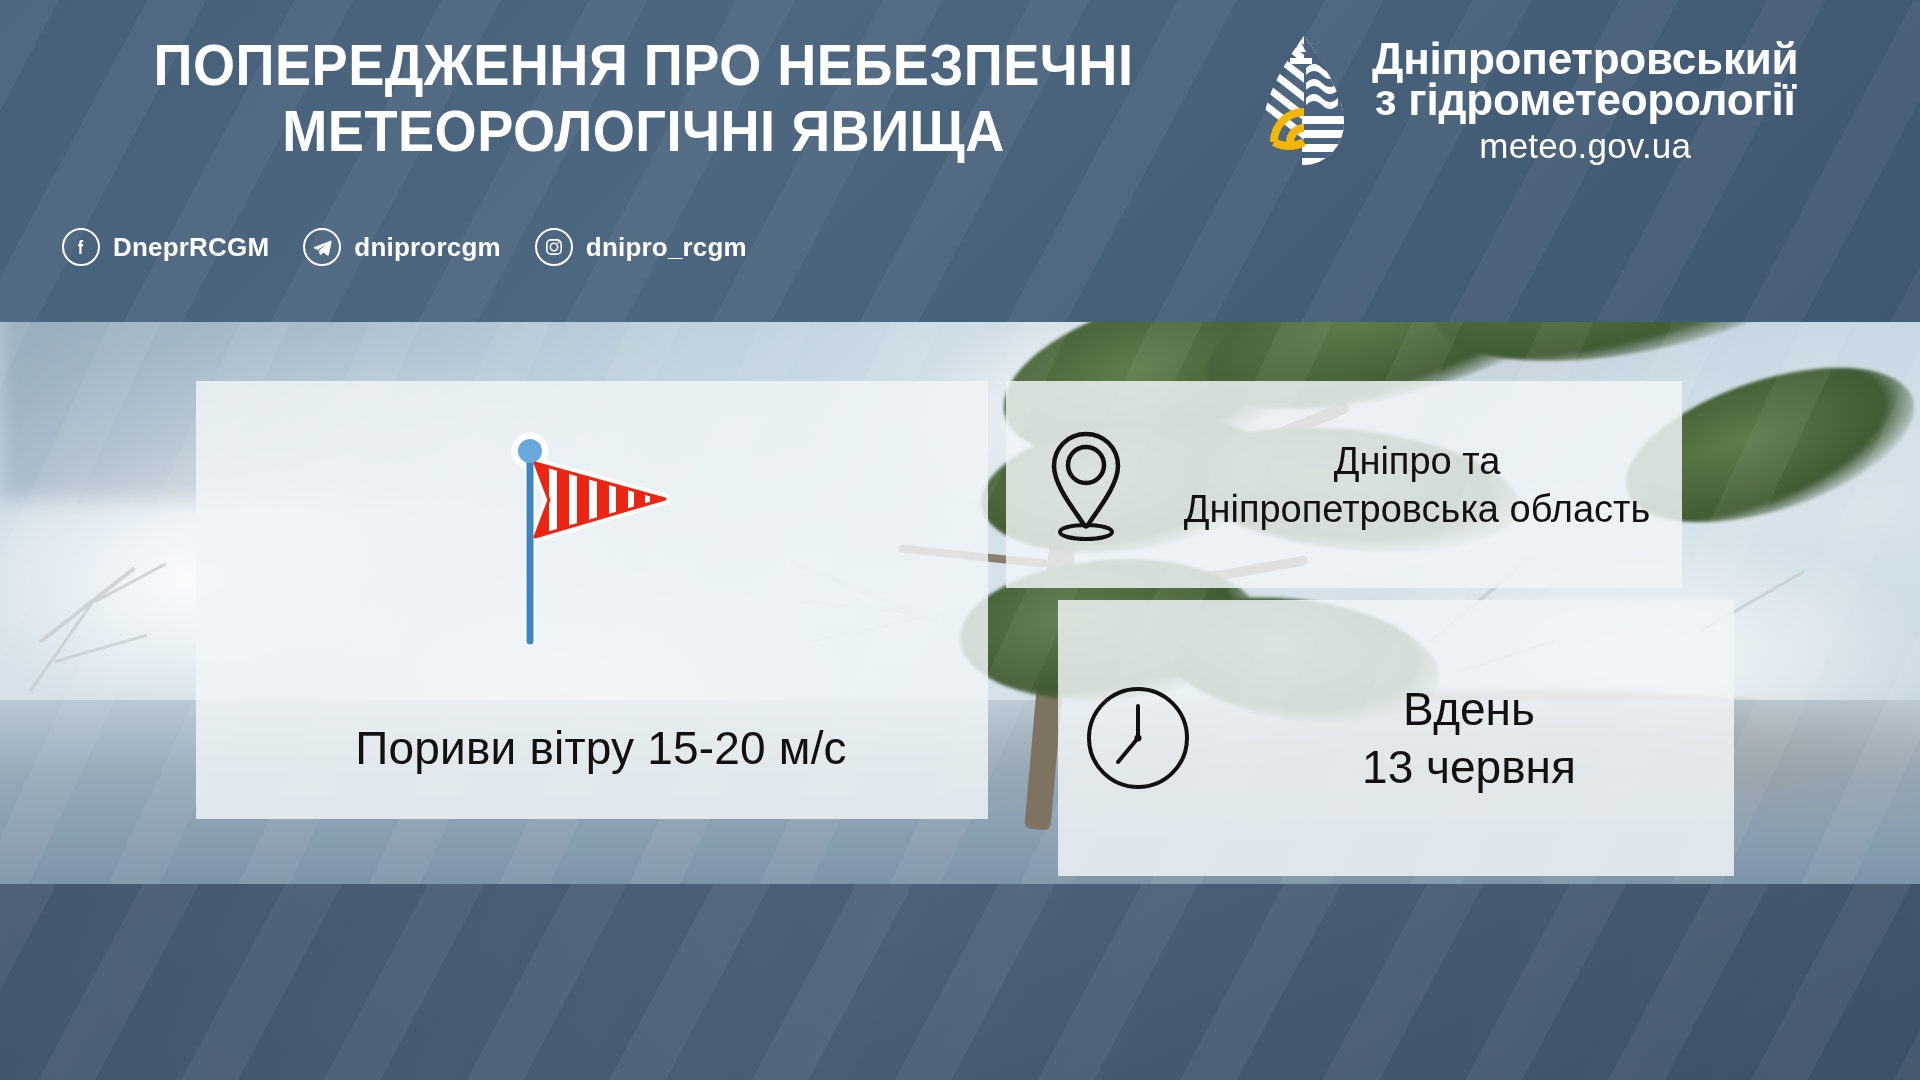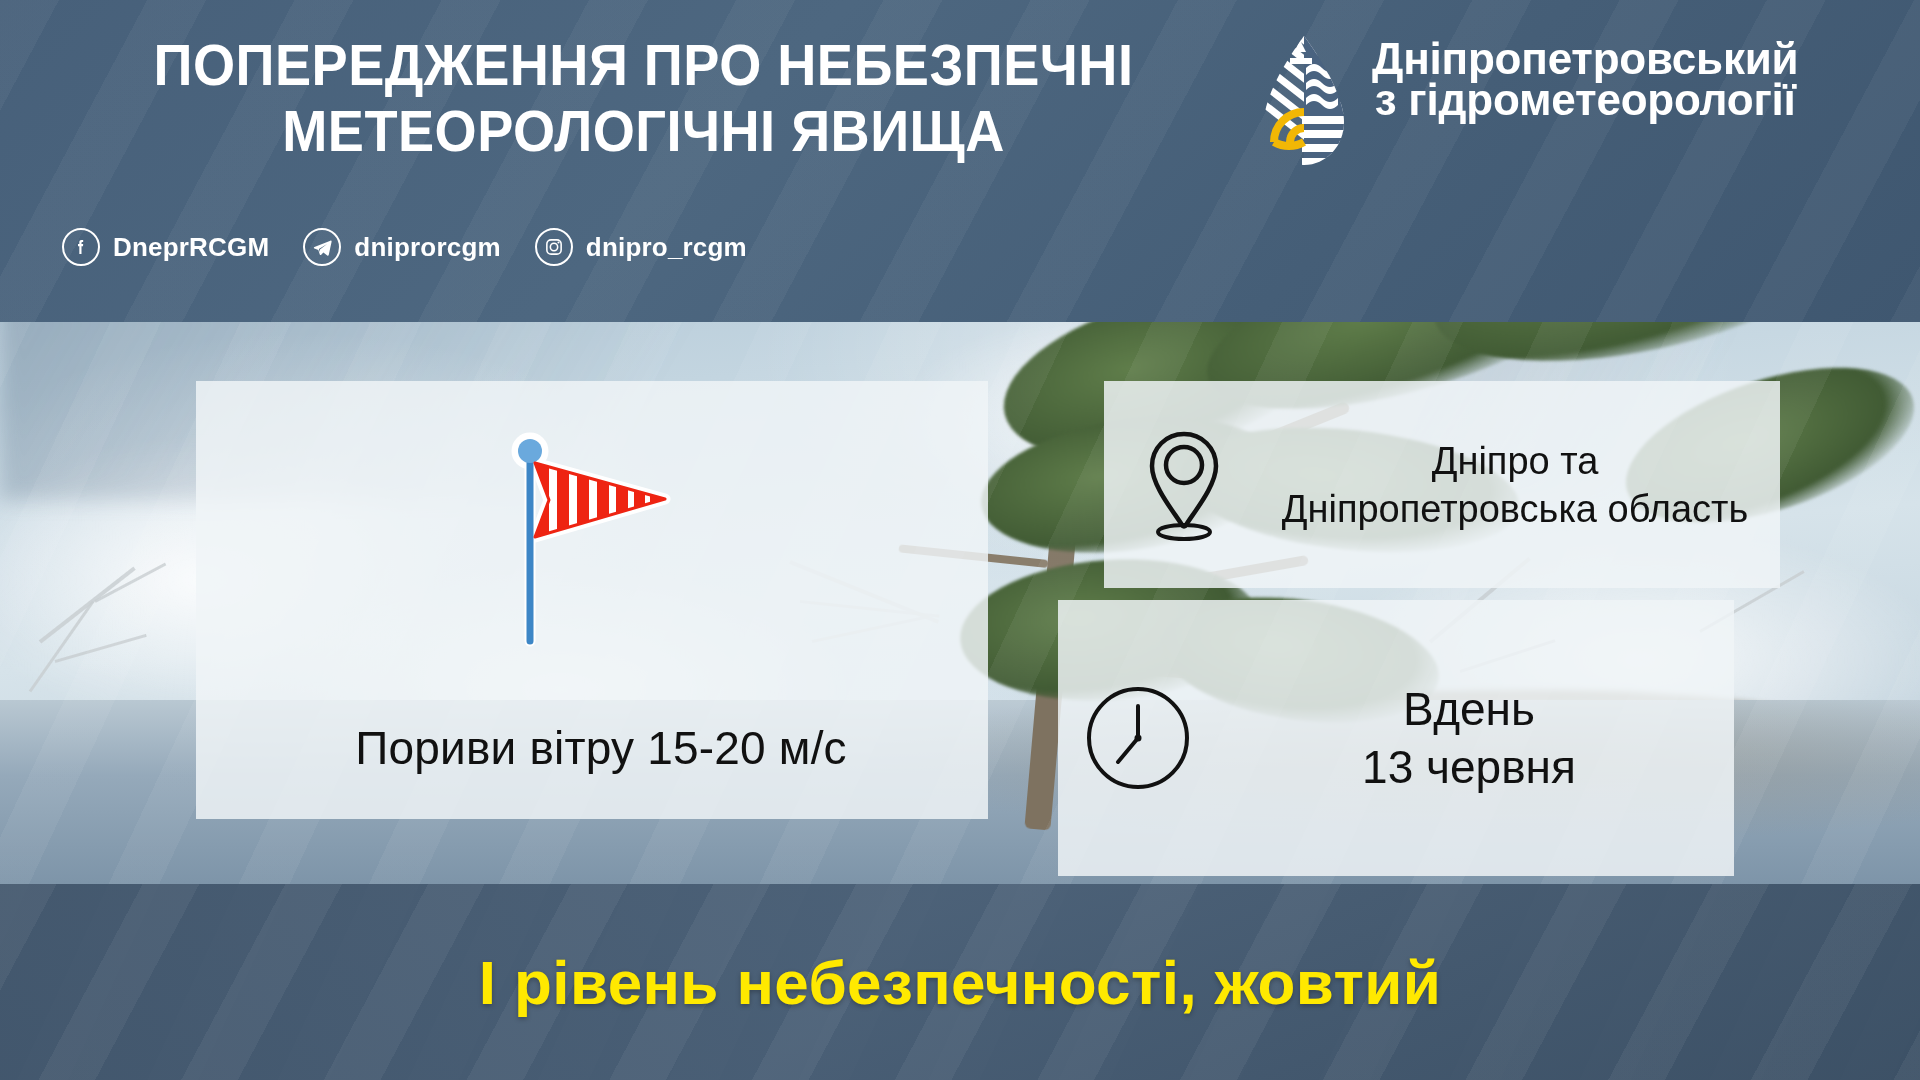--- a/index.html
+++ b/index.html
@@ -100,21 +100,21 @@
   
   .card { position:absolute; z-index:4; background:rgba(240,244,247,.84); }
 
   #card-wind { left:196px; top:381px; width:792px; height:438px; }
   #wind-icon-wrap { position:absolute; left:0; right:0; top:44px; height:230px; display:flex; align-items:center; justify-content:center; }
   #wind-caption {
     position:absolute; left:0; right:16px; bottom:44px; text-align:center;
     font-size:46px; color:#111; letter-spacing:.2px;padding-left:34px;
   }
 
-  #card-location { left:1104px; top:381px; width:676px; height:207px; display:flex; align-items:center; }
+  #card-location { left:1006px; top:381px; width:676px; height:207px; display:flex; align-items:center; }
   #card-location .ic { width:160px; display:flex; align-items:center; justify-content:center; flex:none; }
   #card-location .tx { flex:1; text-align:center; padding-right:14px; font-size:38px; line-height:48px; color:#111; }
 
   #card-date { left:1058px; top:600px; width:676px; height:276px; display:flex; align-items:center; }
   #card-date .ic { width:160px; display:flex; align-items:center; justify-content:center; flex:none; }
   #card-date .tx { flex:1; text-align:center; padding-right:14px; font-size:46px; line-height:58px; color:#111; }
 
   
   #footer {
     position:absolute; left:0; bottom:0; width:1920px; height:196px; z-index:3;
@@ -268,20 +268,21 @@
             <path d="M46 78 A30 30 0 0 0 16 108 L46 108 Z" fill="none"></path>
             <g fill="none" stroke="#f2b705" stroke-width="8">
               <path d="M46 108 A30 30 0 0 1 16 108" transform="rotate(0 46 108)"></path>
             </g>
           </g>
         </svg>
       </span>
       <div id="logo-text">
         <div class="ln">Дніпропетровський</div>
         <div class="ln">з гідрометеорології</div>
+        <div class="url">meteo.gov.ua</div>
       </div>
     </div>
 
   </div>
 </div>
 
 <div class="card" id="card-wind">
   <div id="wind-icon-wrap">
     <svg width="210" height="230" viewBox="0 0 210 230" aria-hidden="true">
 
@@ -340,14 +341,13 @@
     </svg>
   </span>
   <div class="tx">
     <div>Вдень</div>
     <div>13 червня</div>
   </div>
 </div>
 
 <div id="footer">
   <div class="fbands"></div>
-  <div id="level-text">І рівень небезпечності, жовтий</div>
 </div>
 
 </body></html>

